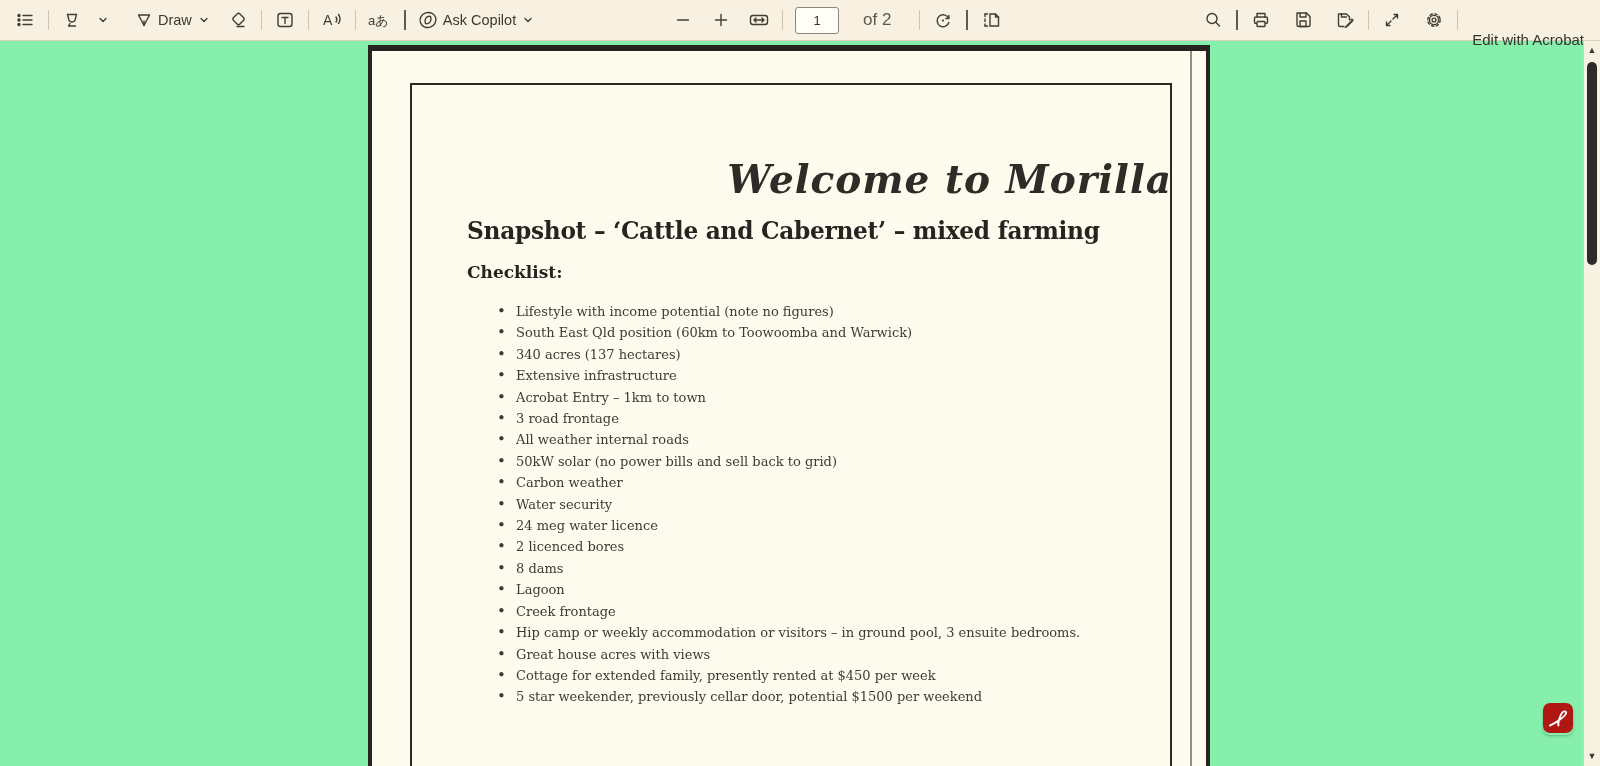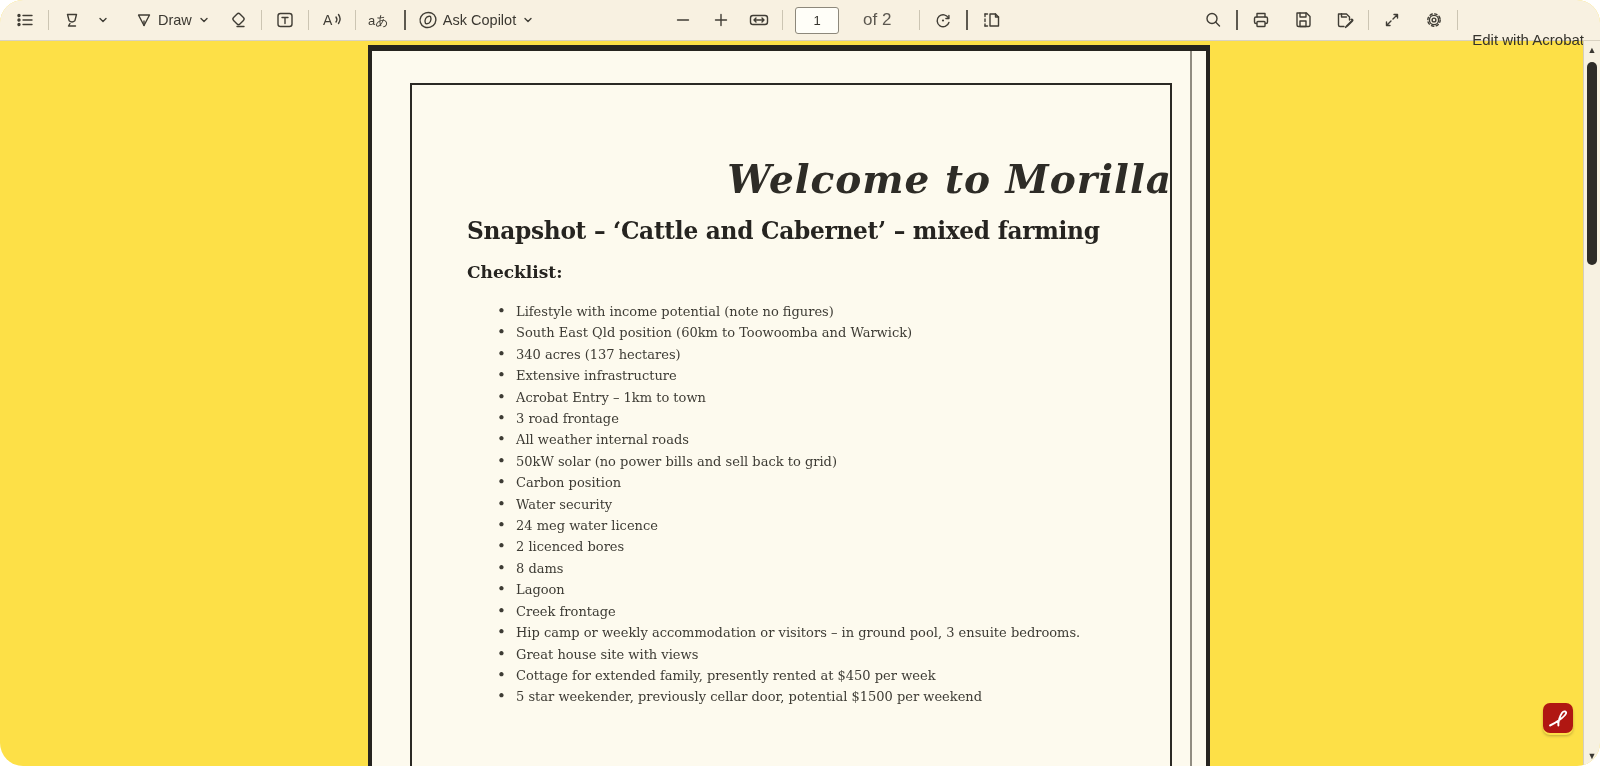--- a/index.html
+++ b/index.html
@@ -1,18 +1,18 @@
 <!DOCTYPE html>
 <html><head>
 <meta charset="utf-8">
 <style>
   * { margin:0; padding:0; box-sizing:border-box; }
   html,body { width:1600px; height:766px; overflow:hidden; }
   body { font-family:"Liberation Sans", sans-serif; }
-  #app { position:relative; width:1600px; height:766px; background:#fde047; overflow:hidden;border-radius:23px; }
+  #app { position:relative; width:1600px; height:766px; background:#86efac; overflow:hidden; }
 
   
   .toolbar {
     position:absolute; top:0; left:0; width:1600px; height:41px;
     background:#f8f1e1; border-bottom:1px solid #d9d2c1;
     display:flex; align-items:center; z-index:30;
   }
   .tb-group { display:flex; align-items:center; height:100%; }
   .tb-left   { position:absolute; left:10px; top:0; }
   .tb-center { position:absolute; left:668px; top:0; }
@@ -349,29 +349,29 @@
     <div class="doc-subheading">Checklist:</div>
     <ul class="doc-list">
         <li>Lifestyle with income potential (note no figures)</li>
         <li>South East Qld position (60km to Toowoomba and Warwick)</li>
         <li>340 acres (137 hectares)</li>
         <li>Extensive infrastructure</li>
         <li>Acrobat Entry – 1km to town</li>
         <li>3 road frontage</li>
         <li>All weather internal roads</li>
         <li>50kW solar (no power bills and sell back to grid)</li>
-        <li>Carbon position</li>
+        <li>Carbon weather</li>
         <li>Water security</li>
         <li>24 meg water licence</li>
         <li>2 licenced bores</li>
         <li>8 dams</li>
         <li>Lagoon</li>
         <li>Creek frontage</li>
         <li>Hip camp or weekly accommodation or visitors – in ground pool, 3 ensuite bedrooms.</li>
-        <li>Great house site with views</li>
+        <li>Great house acres with views</li>
         <li>Cottage for extended family, presently rented at $450 per week</li>
         <li>5 star weekender, previously cellar door, potential $1500 per weekend</li>
       </ul>
   </div>
 
   <div class="scrollbar">
     <div class="scroll-arrow scroll-up">▲</div>
     <div class="scroll-thumb"></div>
     <div class="scroll-arrow scroll-down">▼</div>
   </div>

